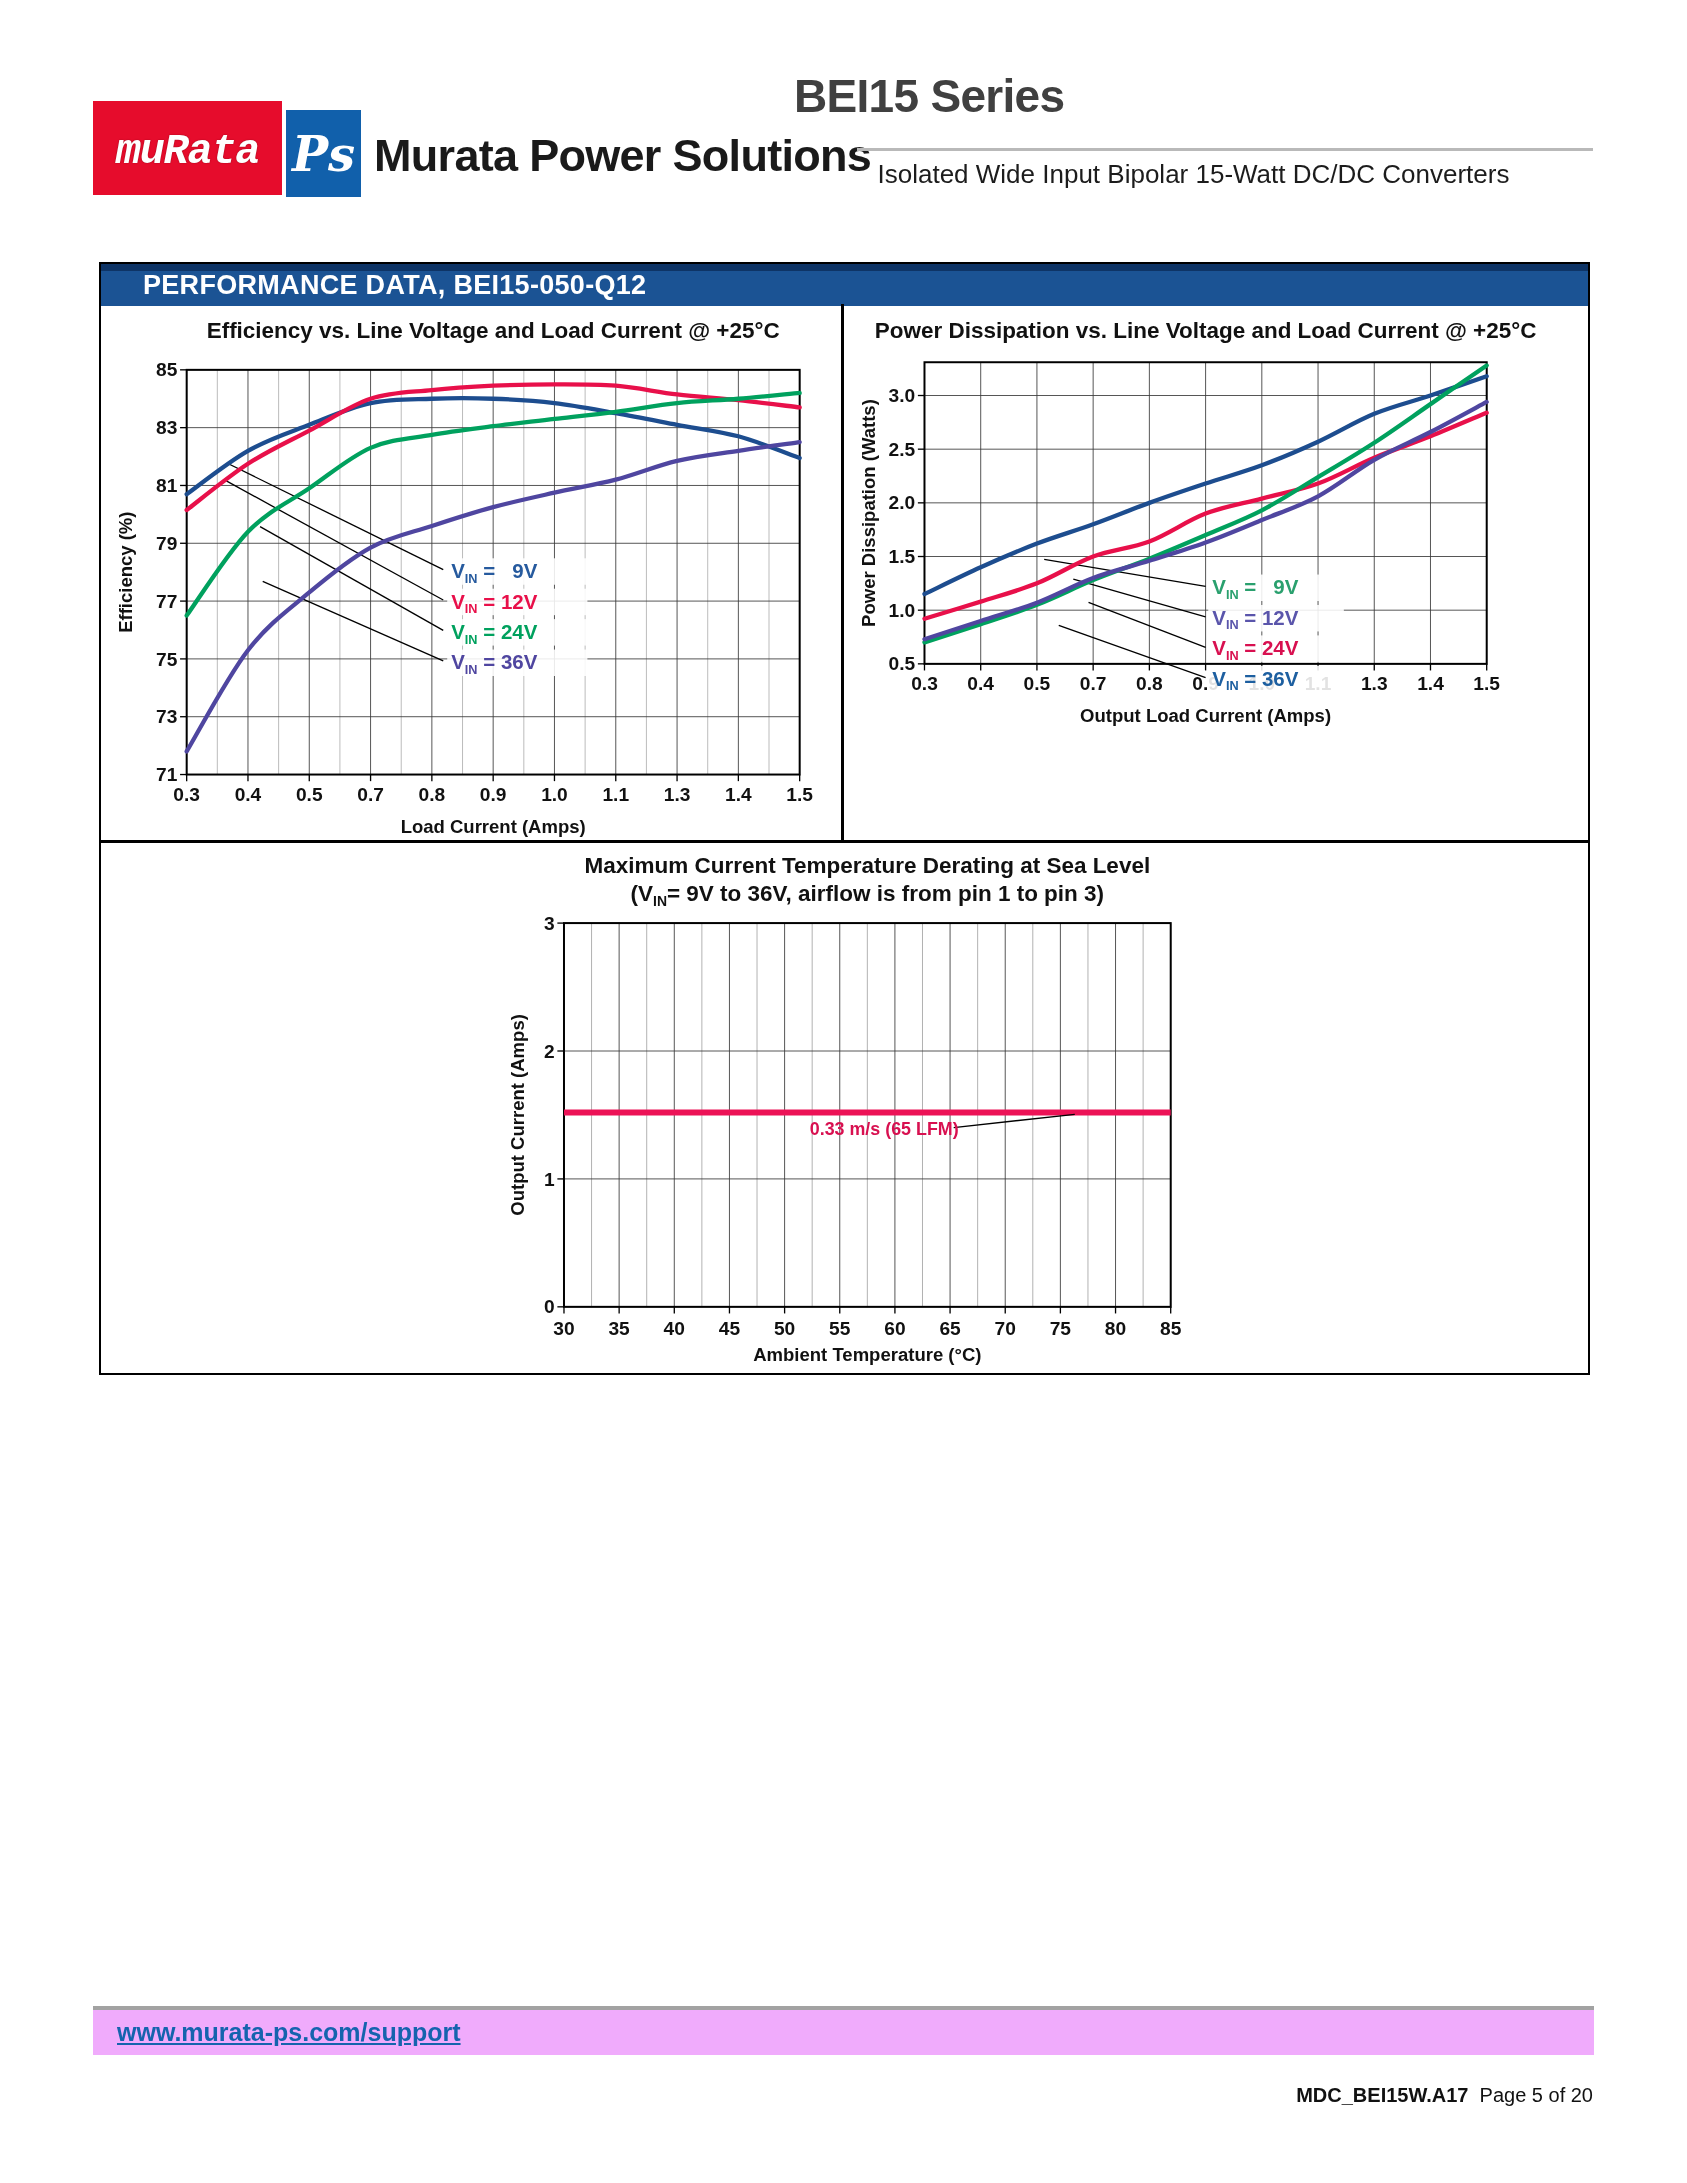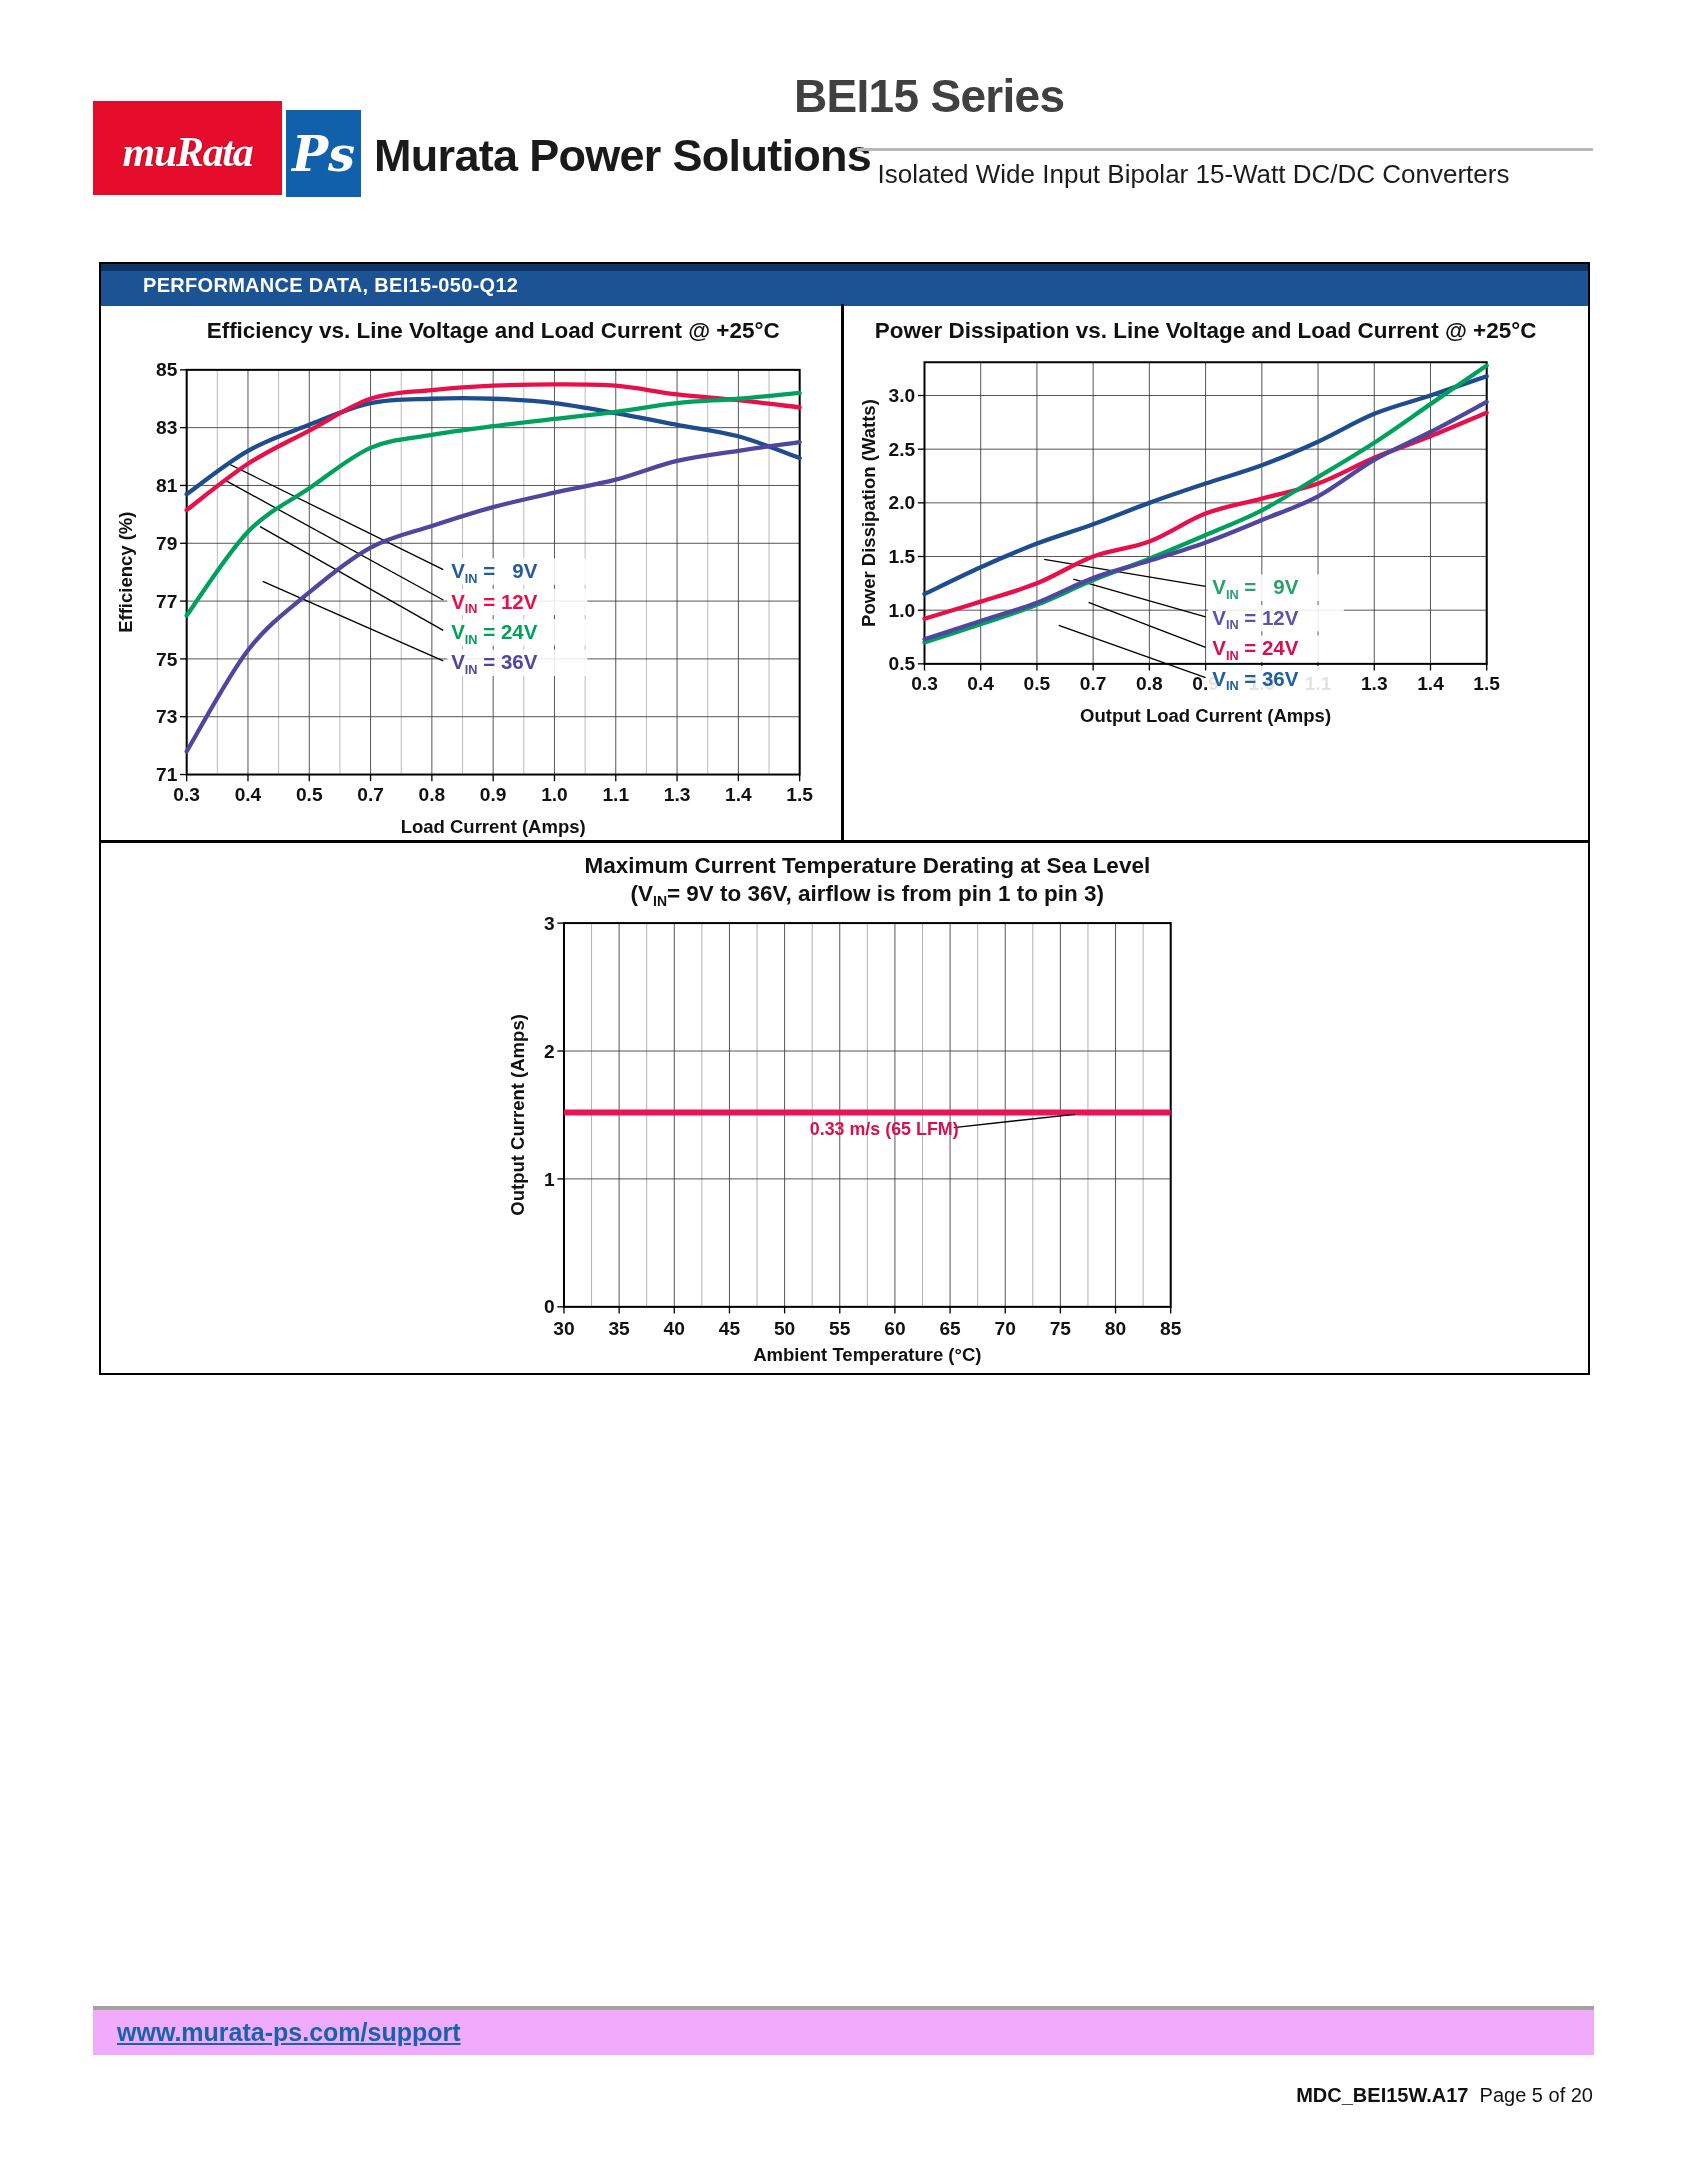--- a/index.html
+++ b/index.html
@@ -1,30 +1,30 @@
 <!DOCTYPE html>
 <html style="font-size:10.6px"><head>
 <meta charset="utf-8">
 <style>
   html,body{margin:0;padding:0;background:#ffffff;}
   body{width:1687px;height:2183px;position:relative;font-family:"Liberation Sans",sans-serif;color:#111;}
   .abs{position:absolute;}
   
   .logo-red{left:93px;top:101px;width:189px;height:94px;background:#e60c2c;display:flex;align-items:center;justify-content:center;}
-  .logo-red span{font-family:Liberation Serif, serif;font-style:italic;font-weight:900;font-size:42px;color:#fff;letter-spacing:-1.3px;text-shadow:0 0 1.3px #7a0010;margin-top:7px;}
+  .logo-red span{font-family:Liberation Mono, monospace;font-style:italic;font-weight:900;font-size:42px;color:#fff;letter-spacing:-1.3px;text-shadow:0 0 1.3px #7a0010;margin-top:7px;}
   .logo-blue{left:286px;top:110px;width:75px;height:87px;background:#1160ab;display:flex;align-items:center;justify-content:center;}
   .logo-blue span{font-family:"DejaVu Serif",serif;font-style:italic;font-weight:900;font-size:48px;color:#fff;}
   .company{left:374px;top:130px;font-size:45px;font-weight:800;letter-spacing:-0.7px;color:#1a1a1a;}
   .series-title{left:794px;top:69px;width:799px;text-align:left;font-size:46px;font-weight:800;color:#404040;letter-spacing:-0.7px;}
   .hdr-rule{left:857px;top:148px;width:736px;height:2.6px;background:#b9b9b9;}
   .hdr-sub{left:794px;top:159px;width:799px;text-align:center;font-size:26px;font-weight:400;color:#1c1c1c;}
   
   .perf-box{left:99px;top:262px;width:1491px;height:1113px;border:2.6px solid #000;box-sizing:border-box;}
   .perf-bar{position:absolute;left:0;top:0;right:0;height:42px;background:linear-gradient(#0e3466 0 6.6px,#1b5394 6.6px);display:flex;align-items:center;}
-  .perf-bar span{color:#ffffff;font-size:20px;font-weight:700;padding-left:42px;letter-spacing:0.3px;}
+  .perf-bar span{color:#ffffff;font-size:27px;font-weight:700;padding-left:42px;letter-spacing:0.3px;}
   .vdiv{left:841px;top:304px;width:2.6px;height:536px;background:#000;}
   .hdiv{left:99px;top:840px;width:1491px;height:2.6px;background:#000;}
   
   svg text{font-family:"Liberation Sans",sans-serif;}
   .ct{font-size:34px;font-weight:700;fill:#111;}
   .tick{font-size:29px;font-weight:700;fill:#111;}
   .at{font-size:28px;font-weight:700;fill:#111;}
   .leg{font-size:31px;font-weight:700;}
   .ann{font-size:27px;font-weight:700;}
   

